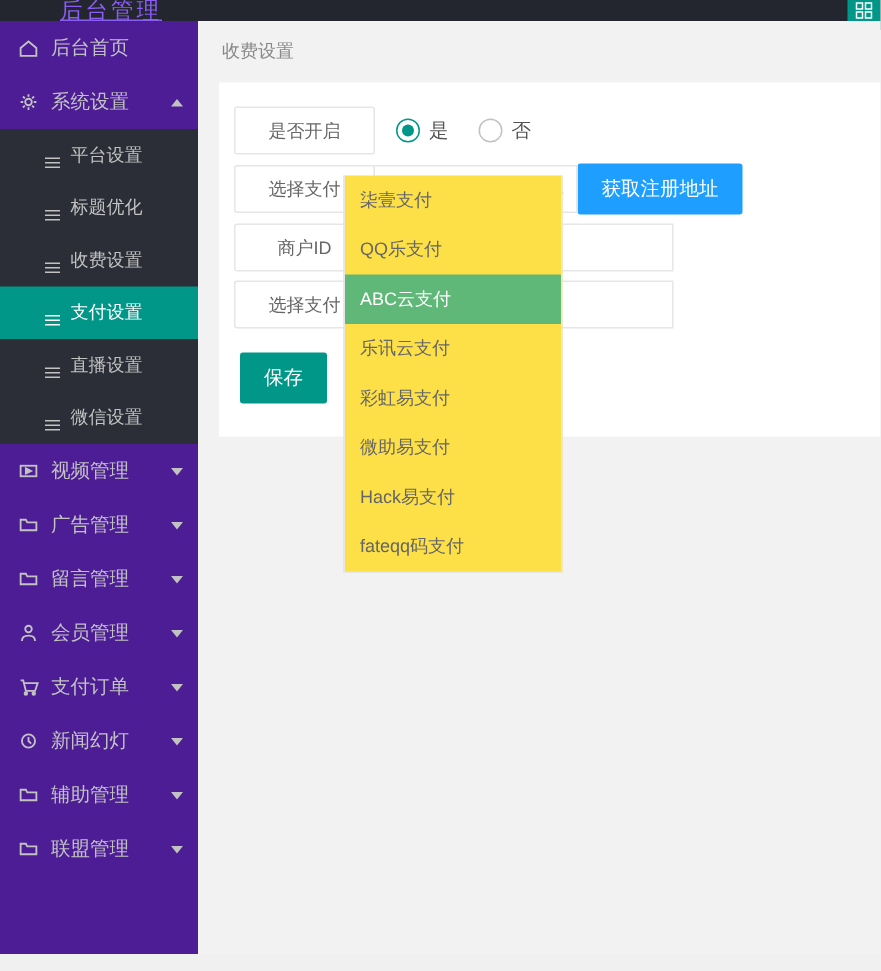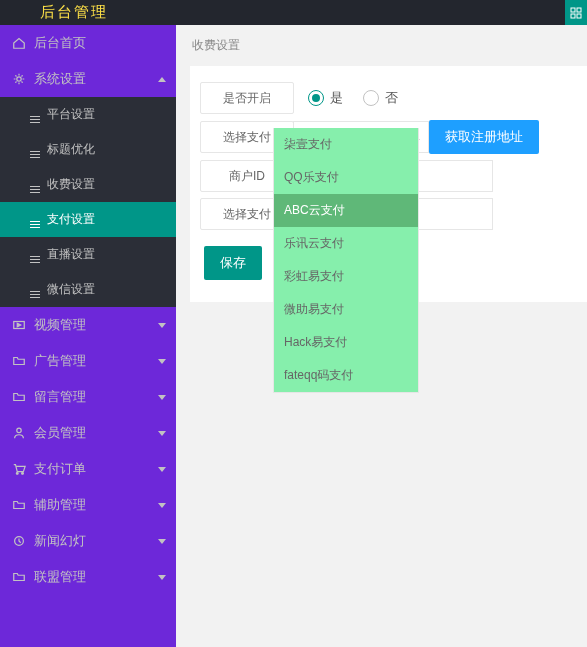--- a/index.html
+++ b/index.html
@@ -1,22 +1,22 @@
 <!DOCTYPE html>
 <html><head>
 <meta charset="utf-8">
 <style>
 *{margin:0;padding:0;box-sizing:border-box;font-family:"Microsoft YaHei",Arial,sans-serif;}
 body{background:#f0f0f0;width:587px;height:647px;overflow:hidden;}
-.header{background:#23262e;height:25px;display:flex;align-items:center;color:#fde047;}
+.header{background:#23262e;height:14px;display:flex;align-items:center;color:#8b5cf6;text-decoration:underline;}
 .header .title{padding-left:40px;font-size:15px;letter-spacing:2px;}
 .header .grid-icon{margin-left:auto;width:22px;height:25px;background:#009688;display:flex;align-items:center;justify-content:center;}
 .grid-icon svg{width:12px;height:12px;stroke:#fff;stroke-width:1;fill:none;}
 .body-wrap{display:flex;height:622px;}
-.sidebar{width:176px;background:#6d28d9;color:#c2c2c2;font-size:13px;overflow-y:auto;}
+.sidebar{width:132px;background:#4c1d95;color:#c2c2c2;font-size:13px;overflow-y:auto;}
 .side-item{display:flex;align-items:center;padding:9px 12px;cursor:pointer;position:relative;}
 .side-item .ic{width:14px;margin-right:8px;display:inline-flex;align-items:center;justify-content:center;}
 .side-item .chev{position:absolute;right:10px;width:0;height:0;border-left:4px solid transparent;border-right:4px solid transparent;border-top:5px solid #c2c2c2;}
 .side-item.open .chev{border-top:none;border-bottom:5px solid #c2c2c2;}
 .side-sub{background:#2b2e37;}
 .side-sub .sub-item{padding:9px 12px 9px 30px;cursor:pointer;font-size:12px;color:#c2c2c2;display:flex;align-items:flex-end;}
 .side-sub .sub-item .bars{margin-right:7px;display:inline-flex;flex-direction:column;gap:2px;}
 .side-sub .sub-item .bars span{width:10px;height:1px;background:#c2c2c2;display:block;}
 .side-sub .sub-item.active{background:#009688;color:#fff;}
 .side-sub .sub-item.active .bars span{background:#fff;}
@@ -30,21 +30,21 @@
 .ro{width:16px;height:16px;border:1px solid #009688;border-radius:50%;display:flex;align-items:center;justify-content:center;}
 .ro.off{border-color:#c2c2c2;}
 .ro .dot{width:8px;height:8px;background:#009688;border-radius:50%;}
 .select{width:136px;height:32px;border:1px solid #e6e6e6;margin-left:-1px;display:flex;align-items:center;padding:0 22px 0 10px;font-size:12px;color:#666;position:relative;cursor:pointer;background:#fff;}
 .select .arr{position:absolute;right:8px;width:0;height:0;border-left:4px solid transparent;border-right:4px solid transparent;border-bottom:5px solid #c2c2c2;}
 .btn{height:34px;padding:0 16px;border:none;color:#fff;font-size:13px;cursor:pointer;border-radius:2px;background:#1e9fff;}
 .btn.green{background:#009688;}
 .btn.gray{background:#fff;color:#555;border:1px solid #ddd;}
 .input{width:200px;height:32px;border:1px solid #e6e6e6;margin-left:-1px;padding:0 10px;font-size:12px;color:#666;outline:none;}
 .btn-row{padding:10px 0 0 14px;display:flex;gap:12px;}
-.dropdown{position:absolute;left:97px;top:103px;width:146px;background:#86efac;border:1px solid #e6e6e6;border-top:none;z-index:10;}
+.dropdown{position:absolute;left:97px;top:103px;width:146px;background:#fde047;border:1px solid #e6e6e6;border-top:none;z-index:10;}
 .dropdown .opt{padding:8px 10px;font-size:12px;color:#666;cursor:pointer;}
 .dropdown .opt.sel{background:#5fb878;color:#fff;}
 .ic svg{width:14px;height:14px;fill:none;stroke:#c2c2c2;stroke-width:1.4;}
 </style>
 </head>
 <body>
 
 <div class="header">
   <div class="title">后台管理</div>
   <div class="grid-icon">
@@ -172,34 +172,34 @@
             <circle cx="6" cy="13" r="1" fill="#c2c2c2"></circle>
             <circle cx="12" cy="13" r="1" fill="#c2c2c2"></circle>
           </svg>
         </span>
         <span>支付订单</span>
         <span class="chev"></span>
       </div>
       <div class="side-item">
         <span class="ic">
           <svg viewBox="0 0 16 16">
-            <path d="M2 4h4l1 2h7v6H2z"></path>
-          </svg>
-        </span>
-        <span>辅助管理</span>
-        <span class="chev"></span>
-      </div>
-      <div class="side-item">
-        <span class="ic">
-          <svg viewBox="0 0 16 16">
             <circle cx="8" cy="8" r="5"></circle>
             <path d="M8 5v3l2 2"></path>
           </svg>
         </span>
         <span>新闻幻灯</span>
+        <span class="chev"></span>
+      </div>
+      <div class="side-item">
+        <span class="ic">
+          <svg viewBox="0 0 16 16">
+            <path d="M2 4h4l1 2h7v6H2z"></path>
+          </svg>
+        </span>
+        <span>辅助管理</span>
         <span class="chev"></span>
       </div>
       <div class="side-item">
         <span class="ic">
           <svg viewBox="0 0 16 16">
             <path d="M2 4h4l1 2h7v6H2z"></path>
           </svg>
         </span>
         <span>联盟管理</span>
         <span class="chev"></span>

